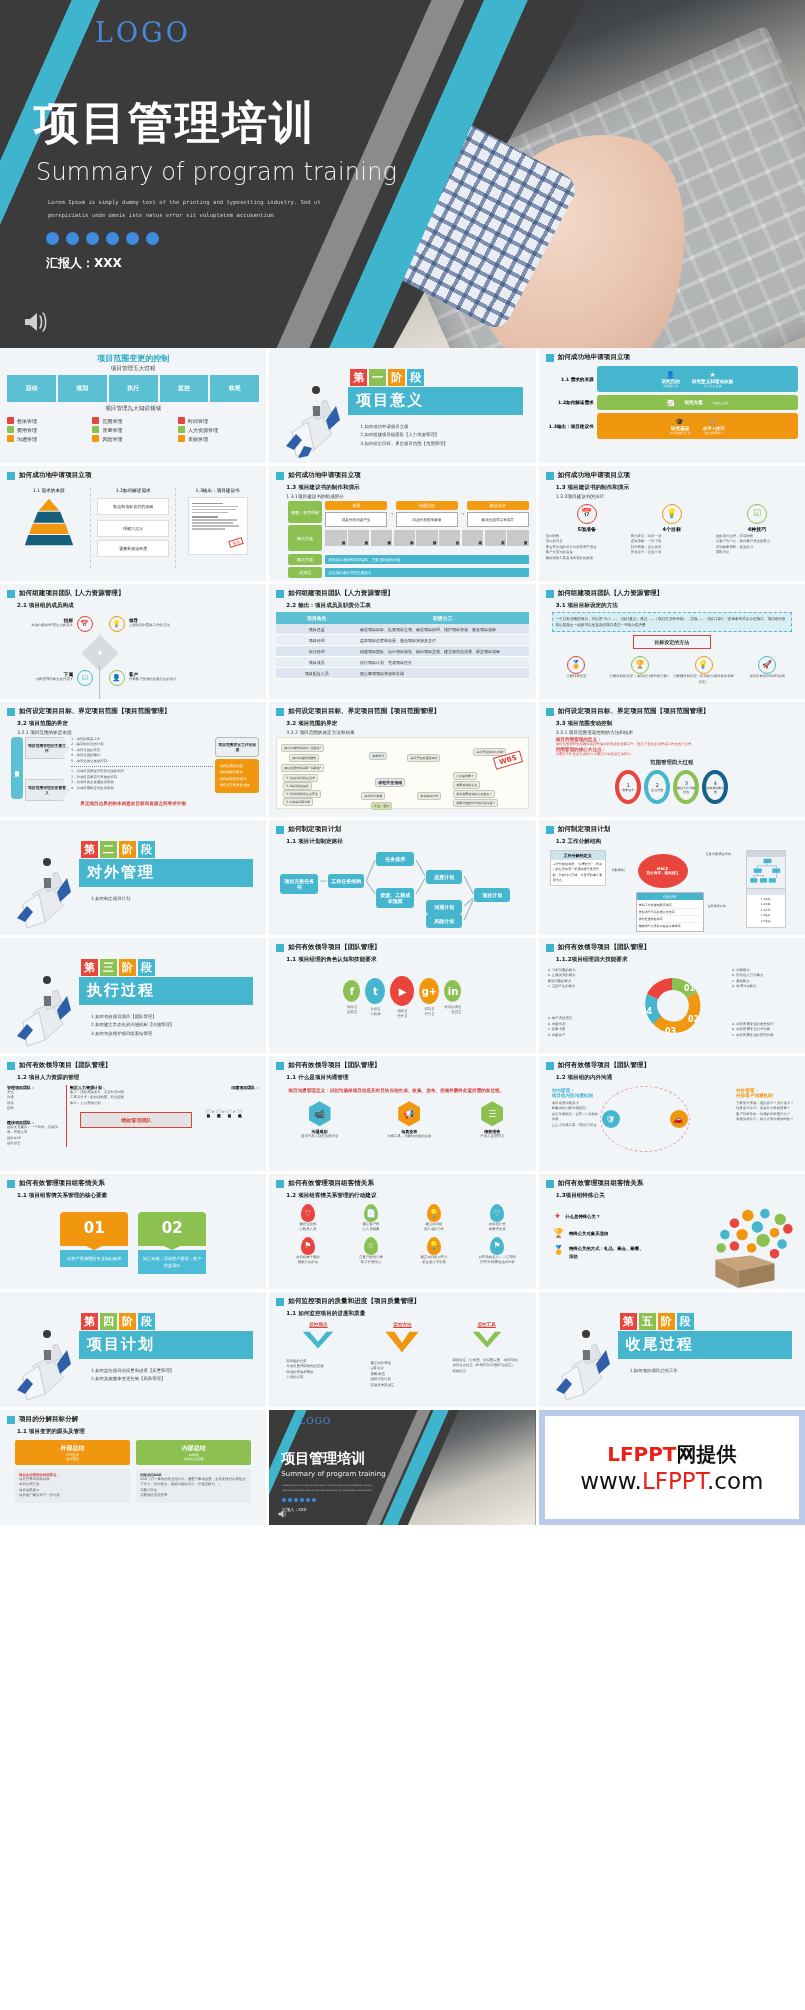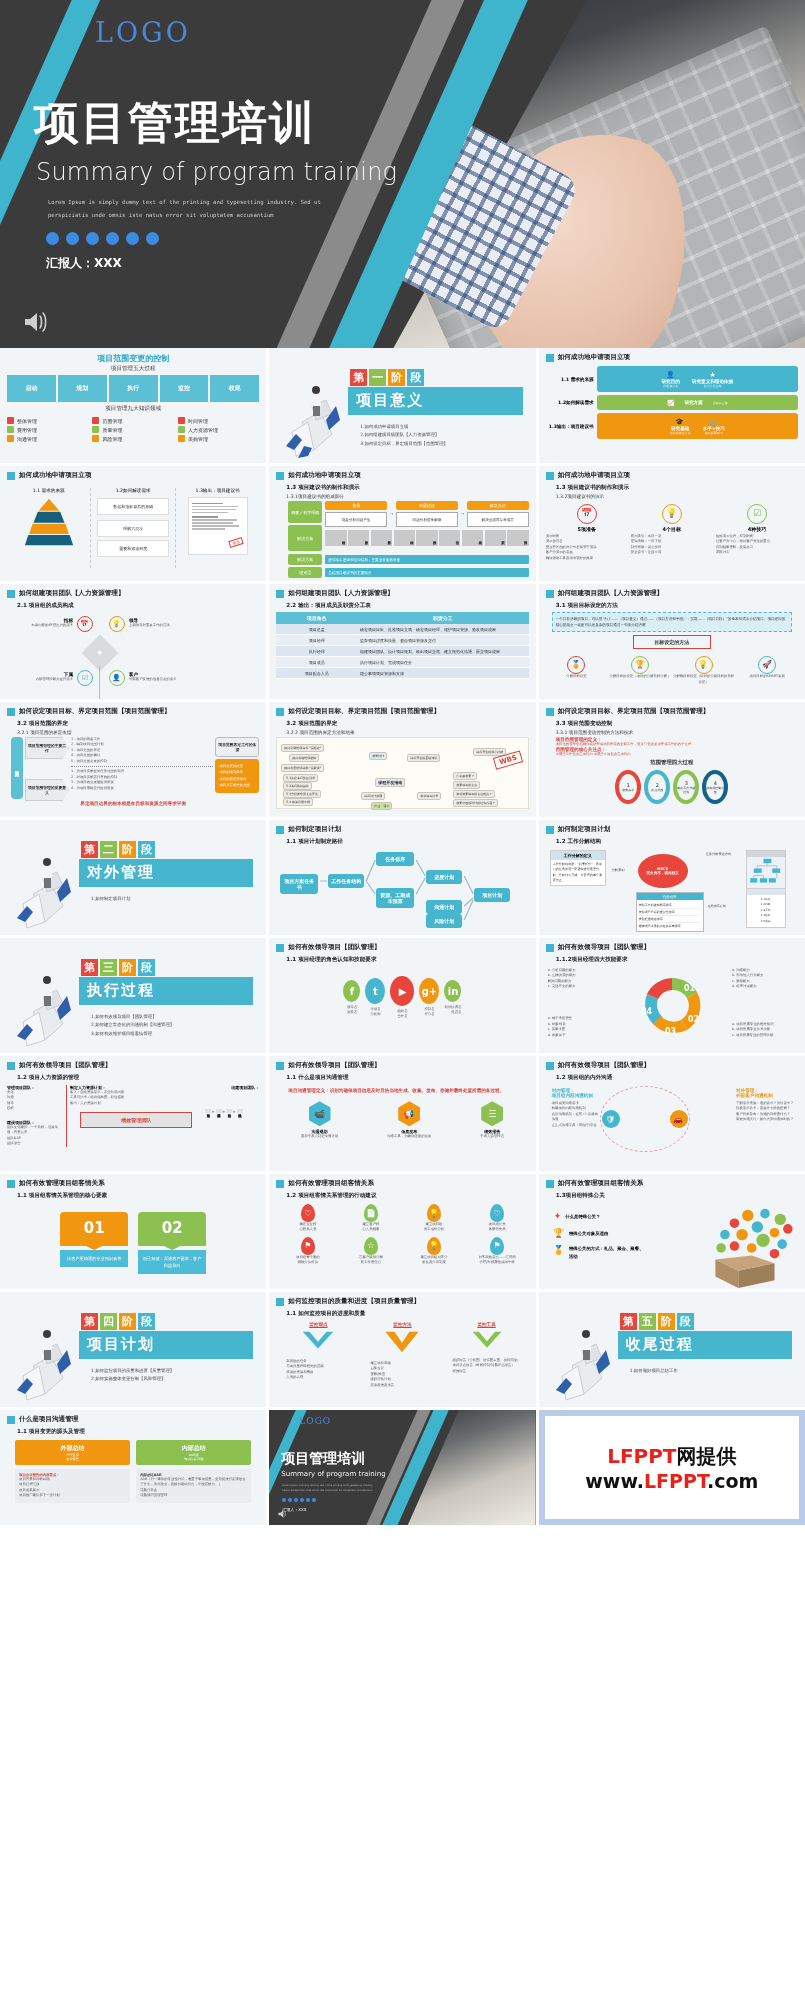--- a/index.html
+++ b/index.html
@@ -143,21 +143,21 @@
   .mini-dots { position:absolute; left:13px; top:88px; display:flex; gap:2px; }
   .mini-dots i{ width:4px;height:4px;border-radius:50%;background:#3d8ce0;display:block; }
   .mini-author{ position:absolute; left:13px; top:97px; color:#fff; font-size:4px; }
   .mini-logo { position:absolute; left:30px; top:6px; color:#4a87d6; font-size:9px;
                font-family:"DejaVu Serif","Liberation Serif",serif; letter-spacing:1px; }
 
   
   .wm { background:#fff; border:6px solid #b9cbe8; display:flex; align-items:center; justify-content:center;
         flex-direction:column; }
   .wm .l1 { font-size:20px; font-weight:bold; }
-  .wm .l2 { font-size:19px; font-weight:bold; }
+  .wm .l2 { font-size:23px; font-weight:normal; }
   .wm .red { color:#e8221b; }
   .wm .blk { color:#111; }
 
   .flow { display:flex; align-items:center; gap:2px; font-size:3.6px; }
   .fbox { background:#fff; border:1px solid #aaa; padding:3px 2px; text-align:center; color:#333; }
   .gbar { background:#8cc152; color:#fff; font-size:4px; text-align:center; padding:6px 2px; border-radius:2px; }
   .obar { background:#f39c12; color:#fff; font-size:4px; text-align:center; padding:2px; border-radius:2px; }
   .bbar { background:#46b6cf; color:#fff; font-size:3.6px; padding:2.5px 3px; border-radius:1px; }
   .gybox{ background:#c9c9c9; color:#333; font-size:3.4px; text-align:center; padding:8px 1px; }
 
@@ -1213,21 +1213,21 @@
       </div>
       <div class="phase-list">
         <div>1.如何做好项目总结工作</div>
       </div>
     </div>
   </div>
 
   <div class="slide">
     <div class="shead">
       <i class="mk"></i>
-      <span class="tx">什么是项目沟通管理</span>
+      <span class="tx">项目的分解目标分解</span>
     </div>
     <div class="sub1">1.1 项目变更的源头及管理</div>
     <div style="display:flex;gap:6px;margin:4px 8px 0">
       <div style="flex:1">
         <div style="background:#f0960f;color:#fff;text-align:center;padding:4px 2px;border-radius:2px">
           <div style="font-size:6px;font-weight:bold">外部总结</div>
           <div style="font-size:3.2px">PPT呈现</div>
           <div style="font-size:3.2px">会议报告</div>
         </div>
         <div style="background:#e9edf0;margin-top:4px;padding:4px;border-radius:2px">

